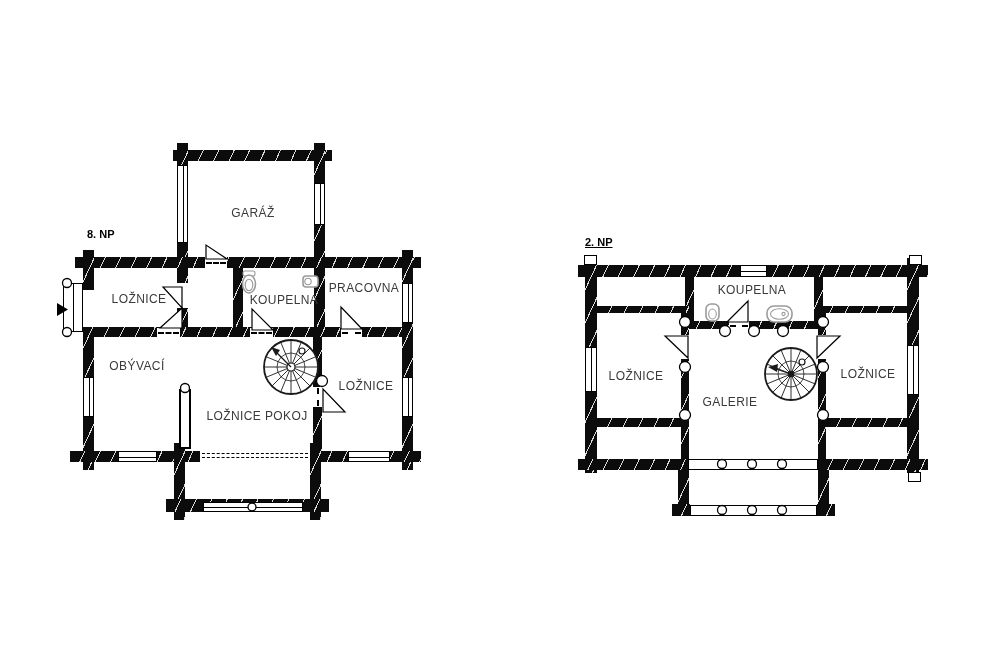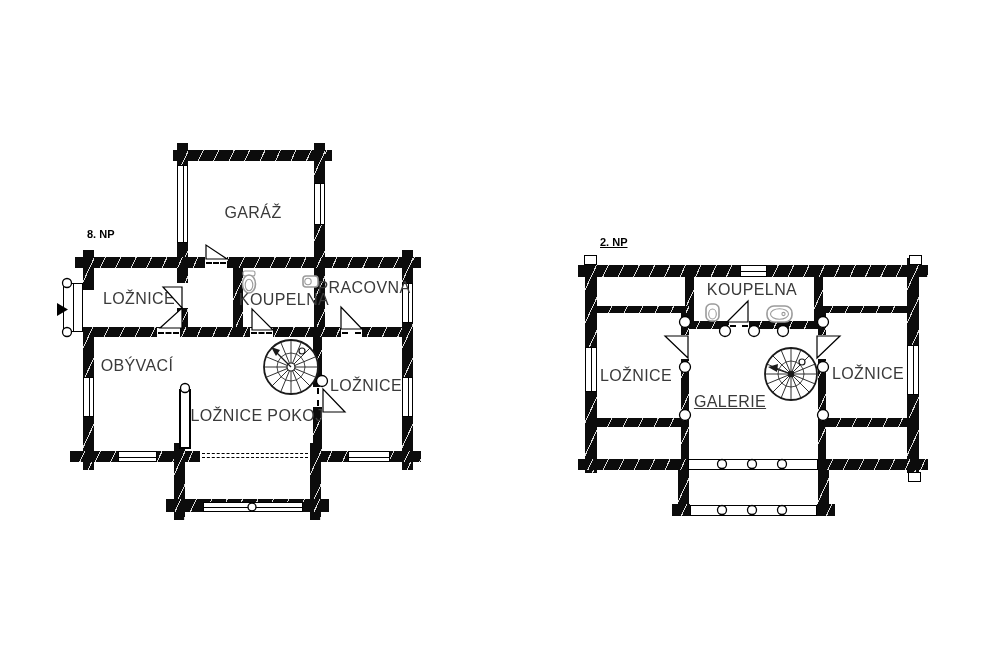--- a/index.html
+++ b/index.html
@@ -22,21 +22,21 @@
   .opening { position:absolute; background:#fff; box-sizing:border-box; }
   .opening::before { content:""; position:absolute; left:2px; right:2px; top:2px; border-top:1px dashed #000; }
   .opening::after  { content:""; position:absolute; left:2px; right:2px; top:6px; border-top:1px dashed #000; }
   .rail { position:absolute; background:#fff; border:1px solid #000; box-sizing:border-box; }
   .outline { position:absolute; background:#fff; border:1px solid #000; box-sizing:border-box; }
   .outline-thick { border:2px solid #000; }
   .logend { position:absolute; background:#fff; border:1px solid #000; box-sizing:border-box; }
   .vline { position:absolute; width:1px; background:#000; }
 
   .floor-title { position:absolute; font-weight:bold; font-size:11px; color:#000; white-space:nowrap; }
-  .room-label { position:absolute; transform:translate(-50%,-50%); font-size:16px; font-weight:500;
+  .room-label { position:absolute; transform:translate(-50%,-50%); font-size:12px; font-weight:500;
                 color:#3a3a3a; letter-spacing:.4px; white-space:nowrap; }
 
   svg.overlay { position:absolute; left:0; top:0; }
   .stair-outer { fill:#fff; stroke:#1a1a1a; stroke-width:1.8; }
   .stair-inner { fill:none; stroke:#1a1a1a; stroke-width:.8; }
   .spokes line { stroke:#1a1a1a; stroke-width:.9; }
   .stair-hub { fill:#fff; stroke:#1a1a1a; stroke-width:1.2; }
   .stair-hub-solid { fill:#1a1a1a; }
   .stair-marker { fill:#fff; stroke:#1a1a1a; stroke-width:1.2; }
   .stair-arrow { stroke:#1a1a1a; stroke-width:1.2; }
@@ -97,21 +97,21 @@
   <div class="outline outline-thick" style="left:179px; top:389px; width:12px; height:60px;"></div>
 
   <div class="room-label" style="left:253px; top:213px;">GARÁŽ</div>
   <div class="room-label" style="left:139px; top:299px;">LOŽNICE</div>
   <div class="room-label" style="left:284px; top:300px;">KOUPELNA</div>
   <div class="room-label" style="left:364px; top:288px;">PRACOVNA</div>
   <div class="room-label" style="left:137px; top:366px;">OBÝVACÍ</div>
   <div class="room-label" style="left:257px; top:416px;">LOŽNICE POKOJ</div>
   <div class="room-label" style="left:366px; top:386px;">LOŽNICE</div>
 
-  <div class="floor-title" style="left:600px; top:236px;text-decoration:underline;">2. NP</div>
+  <div class="floor-title" style="left:585px; top:236px;text-decoration:underline;">2. NP</div>
 
   <div class="wall" style="left:578px; top:265px; width:350px; height:12px;"></div>
   <div class="wall" style="left:585px; top:258px; width:12px; height:215px;"></div>
   <div class="wall" style="left:907px; top:258px; width:12px; height:215px;"></div>
   <div class="wall" style="left:578px; top:459px; width:110px; height:11px;"></div>
   <div class="wall" style="left:818px; top:459px; width:110px; height:11px;"></div>
 
   <div class="wall" style="left:685px; top:277px; width:9px; height:51px;"></div>
   <div class="wall" style="left:814px; top:277px; width:9px; height:51px;"></div>
   <div class="wall" style="left:685px; top:321px; width:138px; height:8px;"></div>
@@ -137,21 +137,21 @@
   <div class="win win-h" style="left:740px; top:265px; width:27px; height:12px;"></div>
   <div class="win win-v" style="left:585px; top:347px; width:12px; height:45px;"></div>
   <div class="win win-v" style="left:907px; top:345px; width:12px; height:50px;"></div>
 
   <div class="gap gap-h" style="left:729px; top:321px; width:20px; height:8px;"></div>
   <div class="gap" style="left:681px; top:335px; width:8px; height:24px;"></div>
   <div class="gap" style="left:818px; top:335px; width:8px; height:24px;"></div>
 
   <div class="room-label" style="left:752px; top:290px;">KOUPELNA</div>
   <div class="room-label" style="left:636px; top:376px;">LOŽNICE</div>
-  <div class="room-label" style="left:730px; top:402px;text-decoration:underline;">GALERIE</div>
+  <div class="room-label" style="left:730px; top:402px;">GALERIE</div>
   <div class="room-label" style="left:868px; top:374px;">LOŽNICE</div>
 
   <svg class="overlay" width="1000" height="667" viewBox="0 0 1000 667">
 
     <polygon class="swing" points="206,245 206,259 227,259"></polygon>
     <polygon class="swing" points="163,287 182,287 182,308"></polygon>
     <polygon class="swing" points="182,308 182,328 160,328"></polygon>
     <polygon class="swing" points="252,309 252,330 273,330"></polygon>
     <polygon class="swing" points="341,307 341,329 362,329"></polygon>
     <polygon class="swing" points="323,389 323,412 345,412"></polygon>

